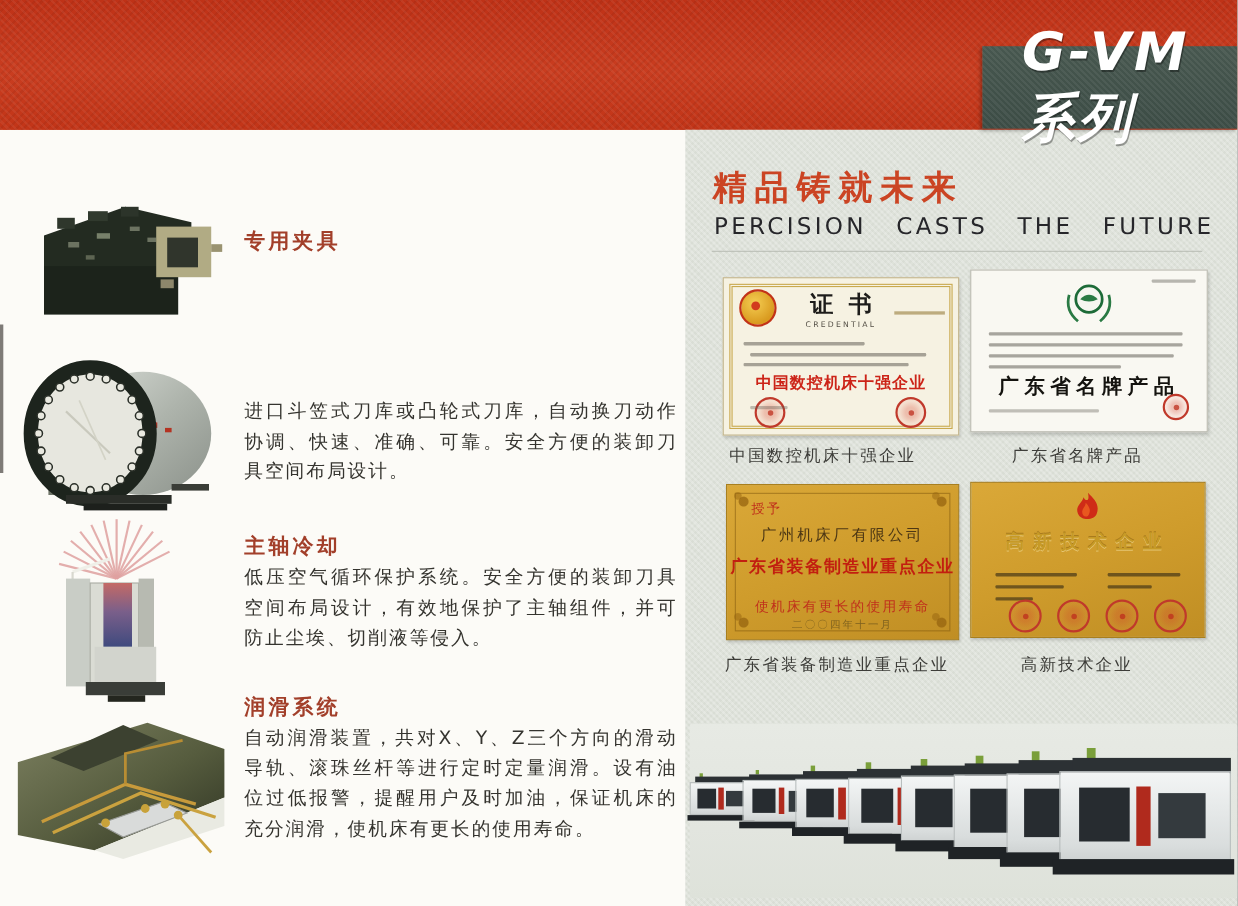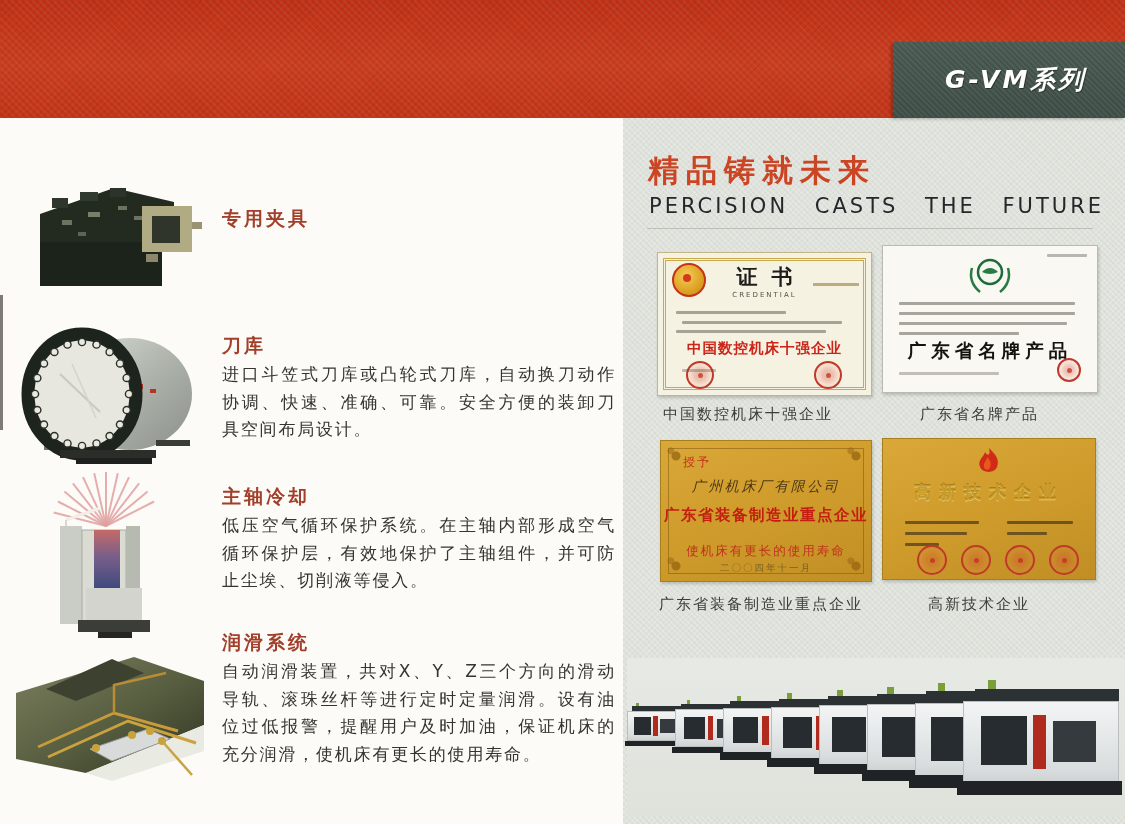--- a/index.html
+++ b/index.html
@@ -10,22 +10,22 @@
           background:linear-gradient(180deg,#bf3217 0%,#c93d20 55%,#c23518 100%);
           background-color:#c43a1e;}
   .banner::after{content:"";position:absolute;inset:0;
           background-image:repeating-linear-gradient(45deg,rgba(255,255,255,.05) 0 2px,transparent 2px 5px),
                            repeating-linear-gradient(-45deg,rgba(0,0,0,.05) 0 2px,transparent 2px 5px);}
   .series-box{position:absolute;right:0;top:42px;width:232px;height:75px;
           background:linear-gradient(180deg,#47574f,#3c4c45);
           display:flex;align-items:center;box-shadow:-2px 2px 3px rgba(0,0,0,.25);z-index:3;}
   .series-box::after{content:"";position:absolute;inset:0;
           background-image:repeating-linear-gradient(45deg,rgba(255,255,255,.06) 0 2px,transparent 2px 4px);}
-  .series-text{color:#fff;font-size:25px;font-weight:bold;font-style:italic;
-          letter-spacing:3px;padding-left:52px;text-shadow:1px 1px 0 rgba(0,0,0,.35);z-index:1;}
+  .series-text{color:#fff;font-size:48px;font-weight:bold;font-style:italic;
+          letter-spacing:3px;padding-left:36px;text-shadow:1px 1px 0 rgba(0,0,0,.35);z-index:1;}
   
   .photo{position:absolute;}
   .sec-head{position:absolute;left:222px;width:392px;font-size:19px;font-weight:bold;
           color:#a23f2a;letter-spacing:3px;}
   .sec-body{position:absolute;left:222px;width:394px;font-size:17px;line-height:1.62;
           color:#35342f;letter-spacing:1.8px;text-align:justify;}
   .edge-artifact{position:absolute;left:0;top:295px;width:3px;height:135px;background:#3a3632;opacity:.65;}
   
   .panel{position:absolute;left:623px;top:118px;width:502px;height:706px;
          background-color:#dee2da;}
@@ -67,21 +67,21 @@
          font-weight:bold;color:#cc2418;letter-spacing:1px;}
   .seal{position:absolute;border-radius:50%;border:2px solid #c0392b;
          background:radial-gradient(circle at center,rgba(215,70,50,.30) 0 28%,rgba(230,90,70,.12) 60%);}
   .seal::after{content:"";position:absolute;left:50%;top:50%;width:5px;height:5px;margin:-2.5px;
          border-radius:50%;background:rgba(190,45,30,.75);}
   .emblem2{position:absolute;left:50%;top:8px;margin-left:-26px;width:52px;height:46px;}
   .cert2-title{position:absolute;left:0;right:0;top:92px;text-align:center;font-size:18.5px;
          font-weight:bold;color:#14130f;letter-spacing:5px;}
   .p3-award{position:absolute;left:22px;top:13px;font-size:12px;color:#c0321c;letter-spacing:2px;}
   .p3-company{position:absolute;left:0;right:0;top:37px;text-align:center;font-size:14px;
-         color:#4d3714;letter-spacing:2.5px;font-style:italic;}
+         color:#4d3714;letter-spacing:2.5px;}
   .p3-title{position:absolute;left:0;right:0;top:64px;text-align:center;font-size:15.5px;
          font-weight:bold;color:#c21f10;letter-spacing:1.5px;}
   .p3-issuer{position:absolute;left:0;right:0;top:102px;text-align:center;font-size:12.5px;
          color:#c0321c;letter-spacing:2px;}
   .p3-date{position:absolute;left:0;right:0;top:121px;text-align:center;font-size:9.5px;
          color:#7e611e;letter-spacing:2px;}
   .flame{position:absolute;left:50%;top:8px;margin-left:-14px;width:28px;height:30px;}
   .p4-emboss{position:absolute;left:0;right:0;top:42px;text-align:center;font-size:17px;font-weight:bold;
          color:#c79a25;letter-spacing:8px;text-shadow:0 1px 0 rgba(255,246,200,.45),0 -1px 0 rgba(120,80,10,.45);}
   .p4-line{position:absolute;height:3px;background:#3c2f16;opacity:.65;border-radius:1px;}
@@ -220,25 +220,24 @@
     <polygon points="74,94 132,74 154,84 96,106" fill="#d9dbda" stroke="#9a9c98" stroke-width="1"></polygon>
     <circle cx="80" cy="93" r="4" fill="#c8a23a"></circle>
     <circle cx="116" cy="80" r="4" fill="#c8a23a"></circle>
     <circle cx="134" cy="76" r="4" fill="#c8a23a"></circle>
     <circle cx="146" cy="86" r="4" fill="#c8a23a"></circle>
     <line x1="146" y1="86" x2="176" y2="120" stroke="#caa23f" stroke-width="2.5"></line>
   </svg>
 
   <div class="sec-head" style="top:206px;">专用夹具</div>
 
-  <div class="sec-head" style="top:333px;">刀库</div>
   <div class="sec-body" style="top:361px;">进口斗笠式刀库或凸轮式刀库，自动换刀动作协调、快速、准确、可靠。安全方便的装卸刀具空间布局设计。</div>
 
   <div class="sec-head" style="top:484px;">主轴冷却</div>
-  <div class="sec-body" style="top:512px;">低压空气循环保护系统。在主轴内部形成空气循环保护层，有效地保护了主轴组件，并可防止尘埃、切削液等侵入。</div>
+  <div class="sec-body" style="top:512px;">低压空气循环保护系统。安全方便的装卸刀具空间布局设计，有效地保护了主轴组件，并可防止尘埃、切削液等侵入。</div>
 
   <div class="sec-head" style="top:630px;">润滑系统</div>
   <div class="sec-body" style="top:658px;">自动润滑装置，共对X、Y、Z三个方向的滑动导轨、滚珠丝杆等进行定时定量润滑。设有油位过低报警，提醒用户及时加油，保证机床的充分润滑，使机床有更长的使用寿命。</div>
 
   <div class="panel">
     <div class="panel-title-cn">精品铸就未来</div>
     <div class="panel-title-en">PERCISION CASTS THE FUTURE</div>
     <div class="panel-rule"></div>
 
     <div class="cert cert-white1">

